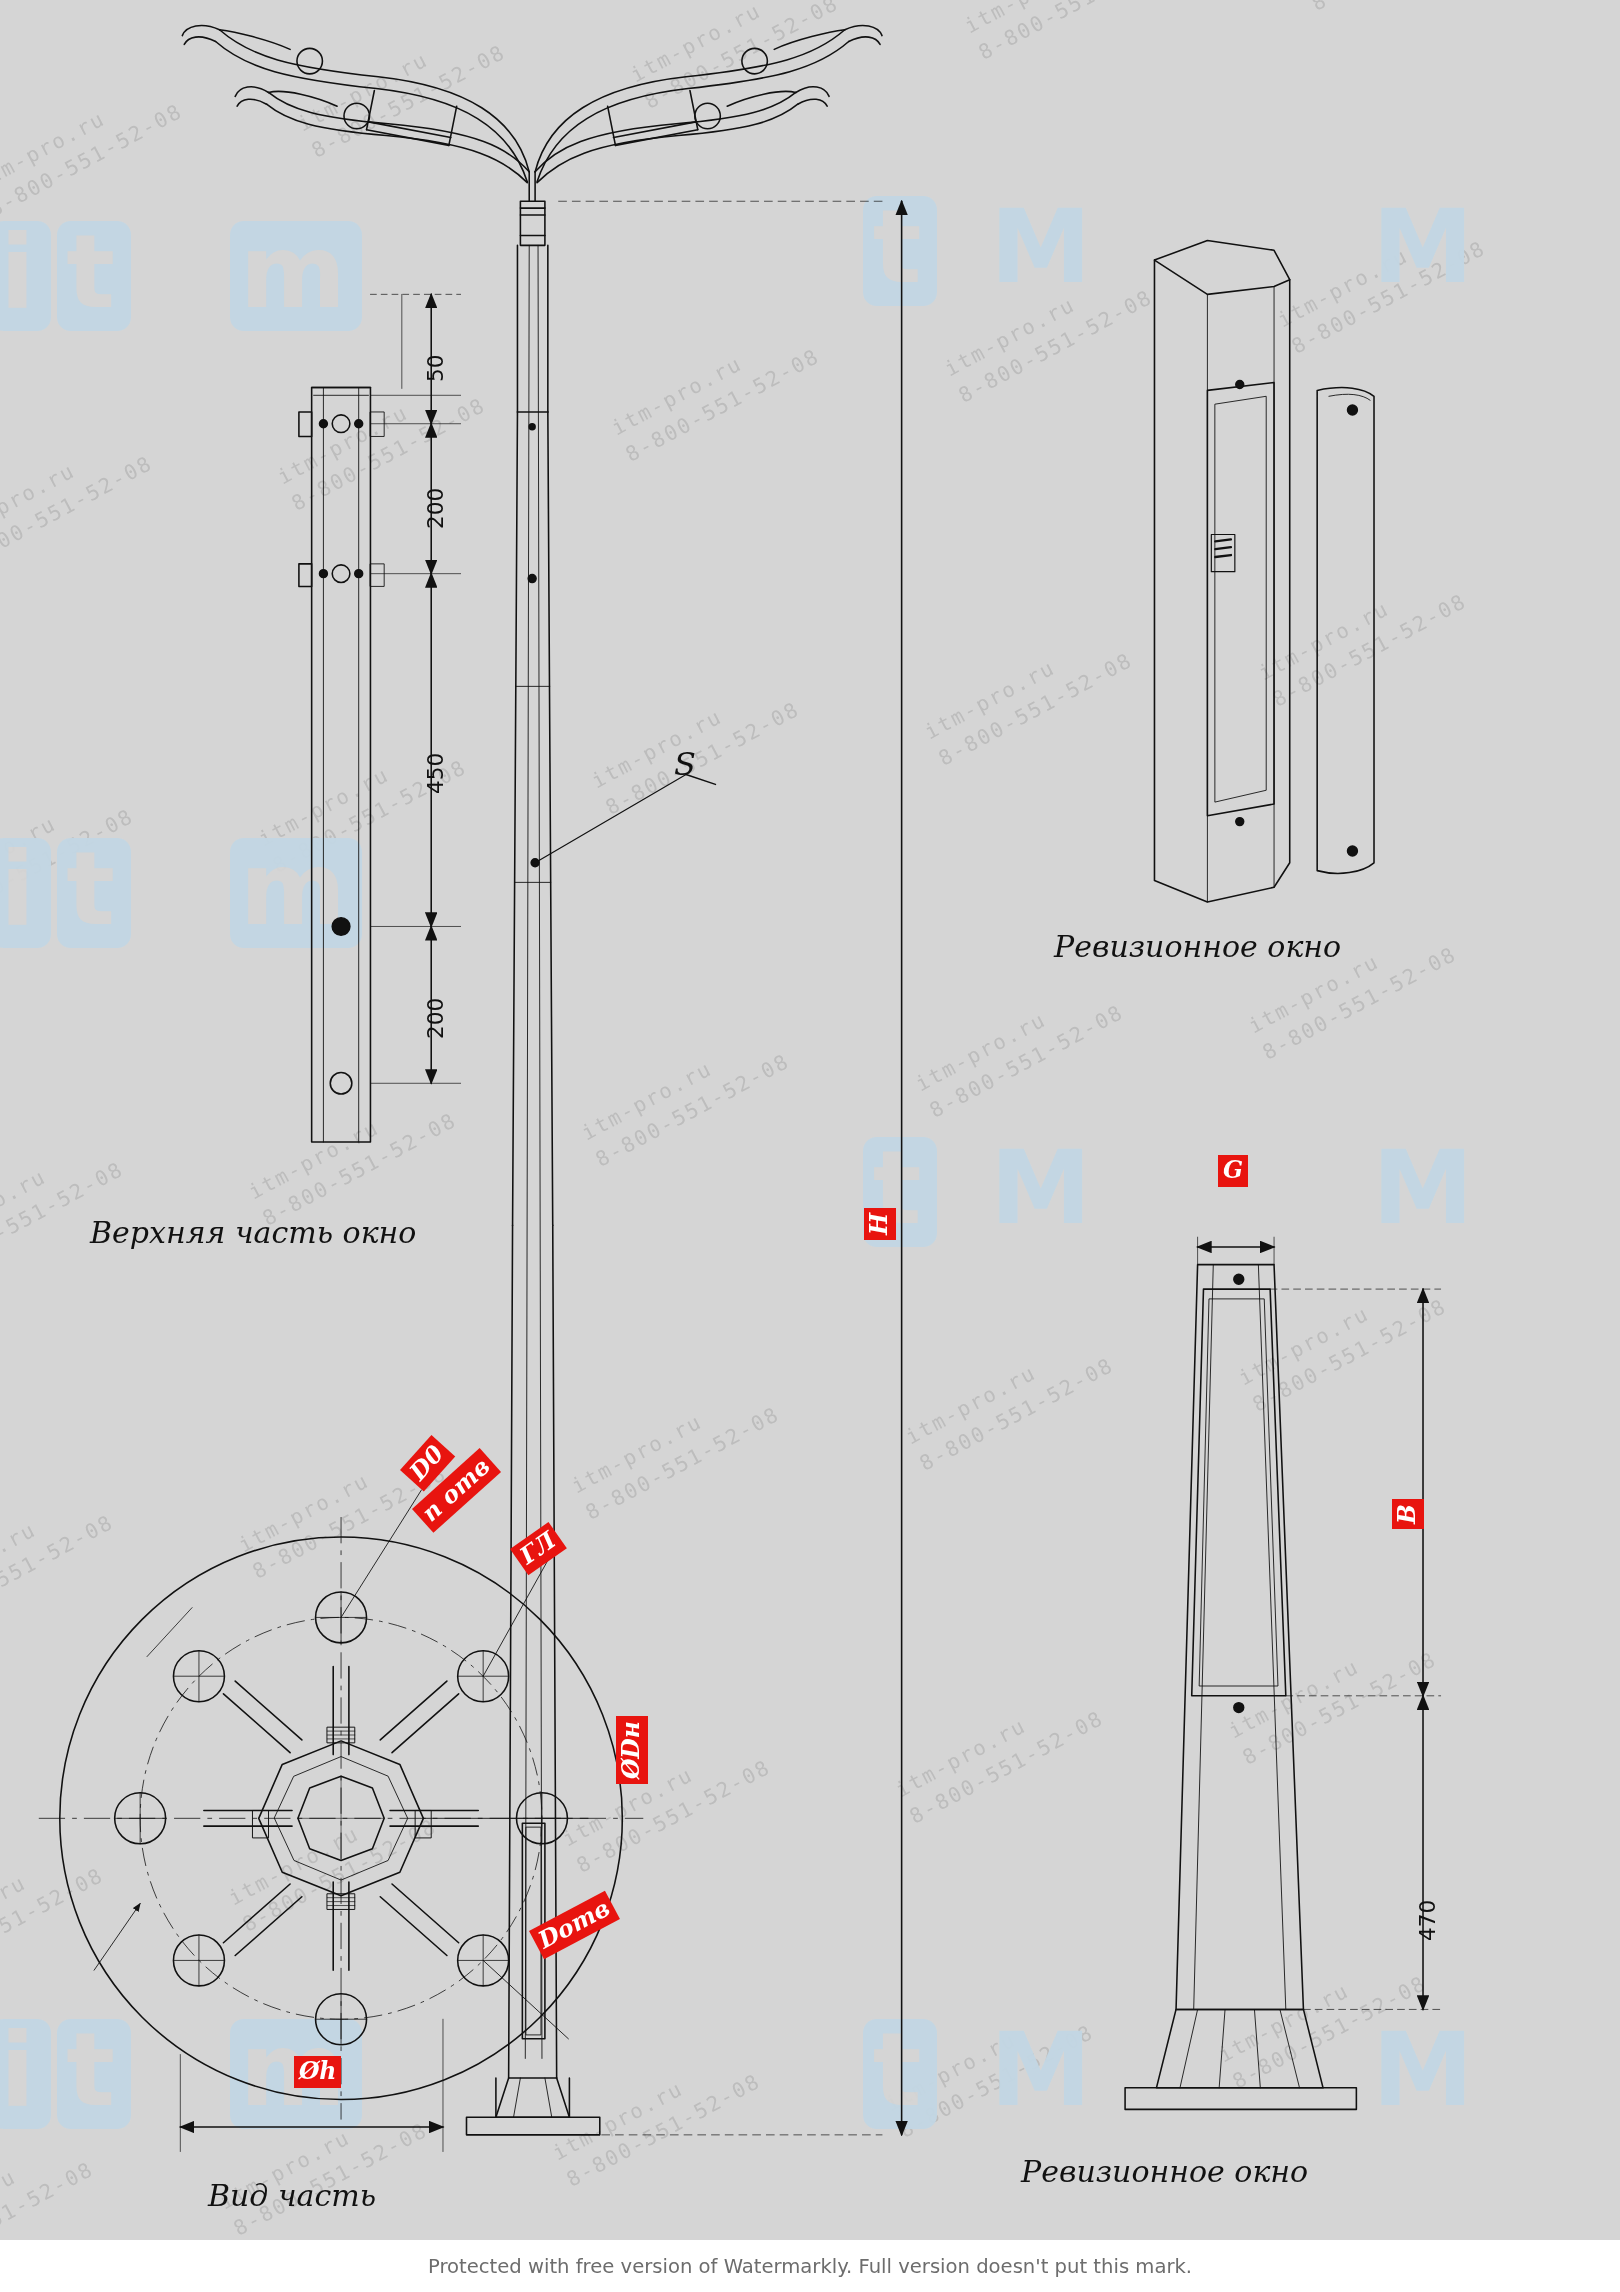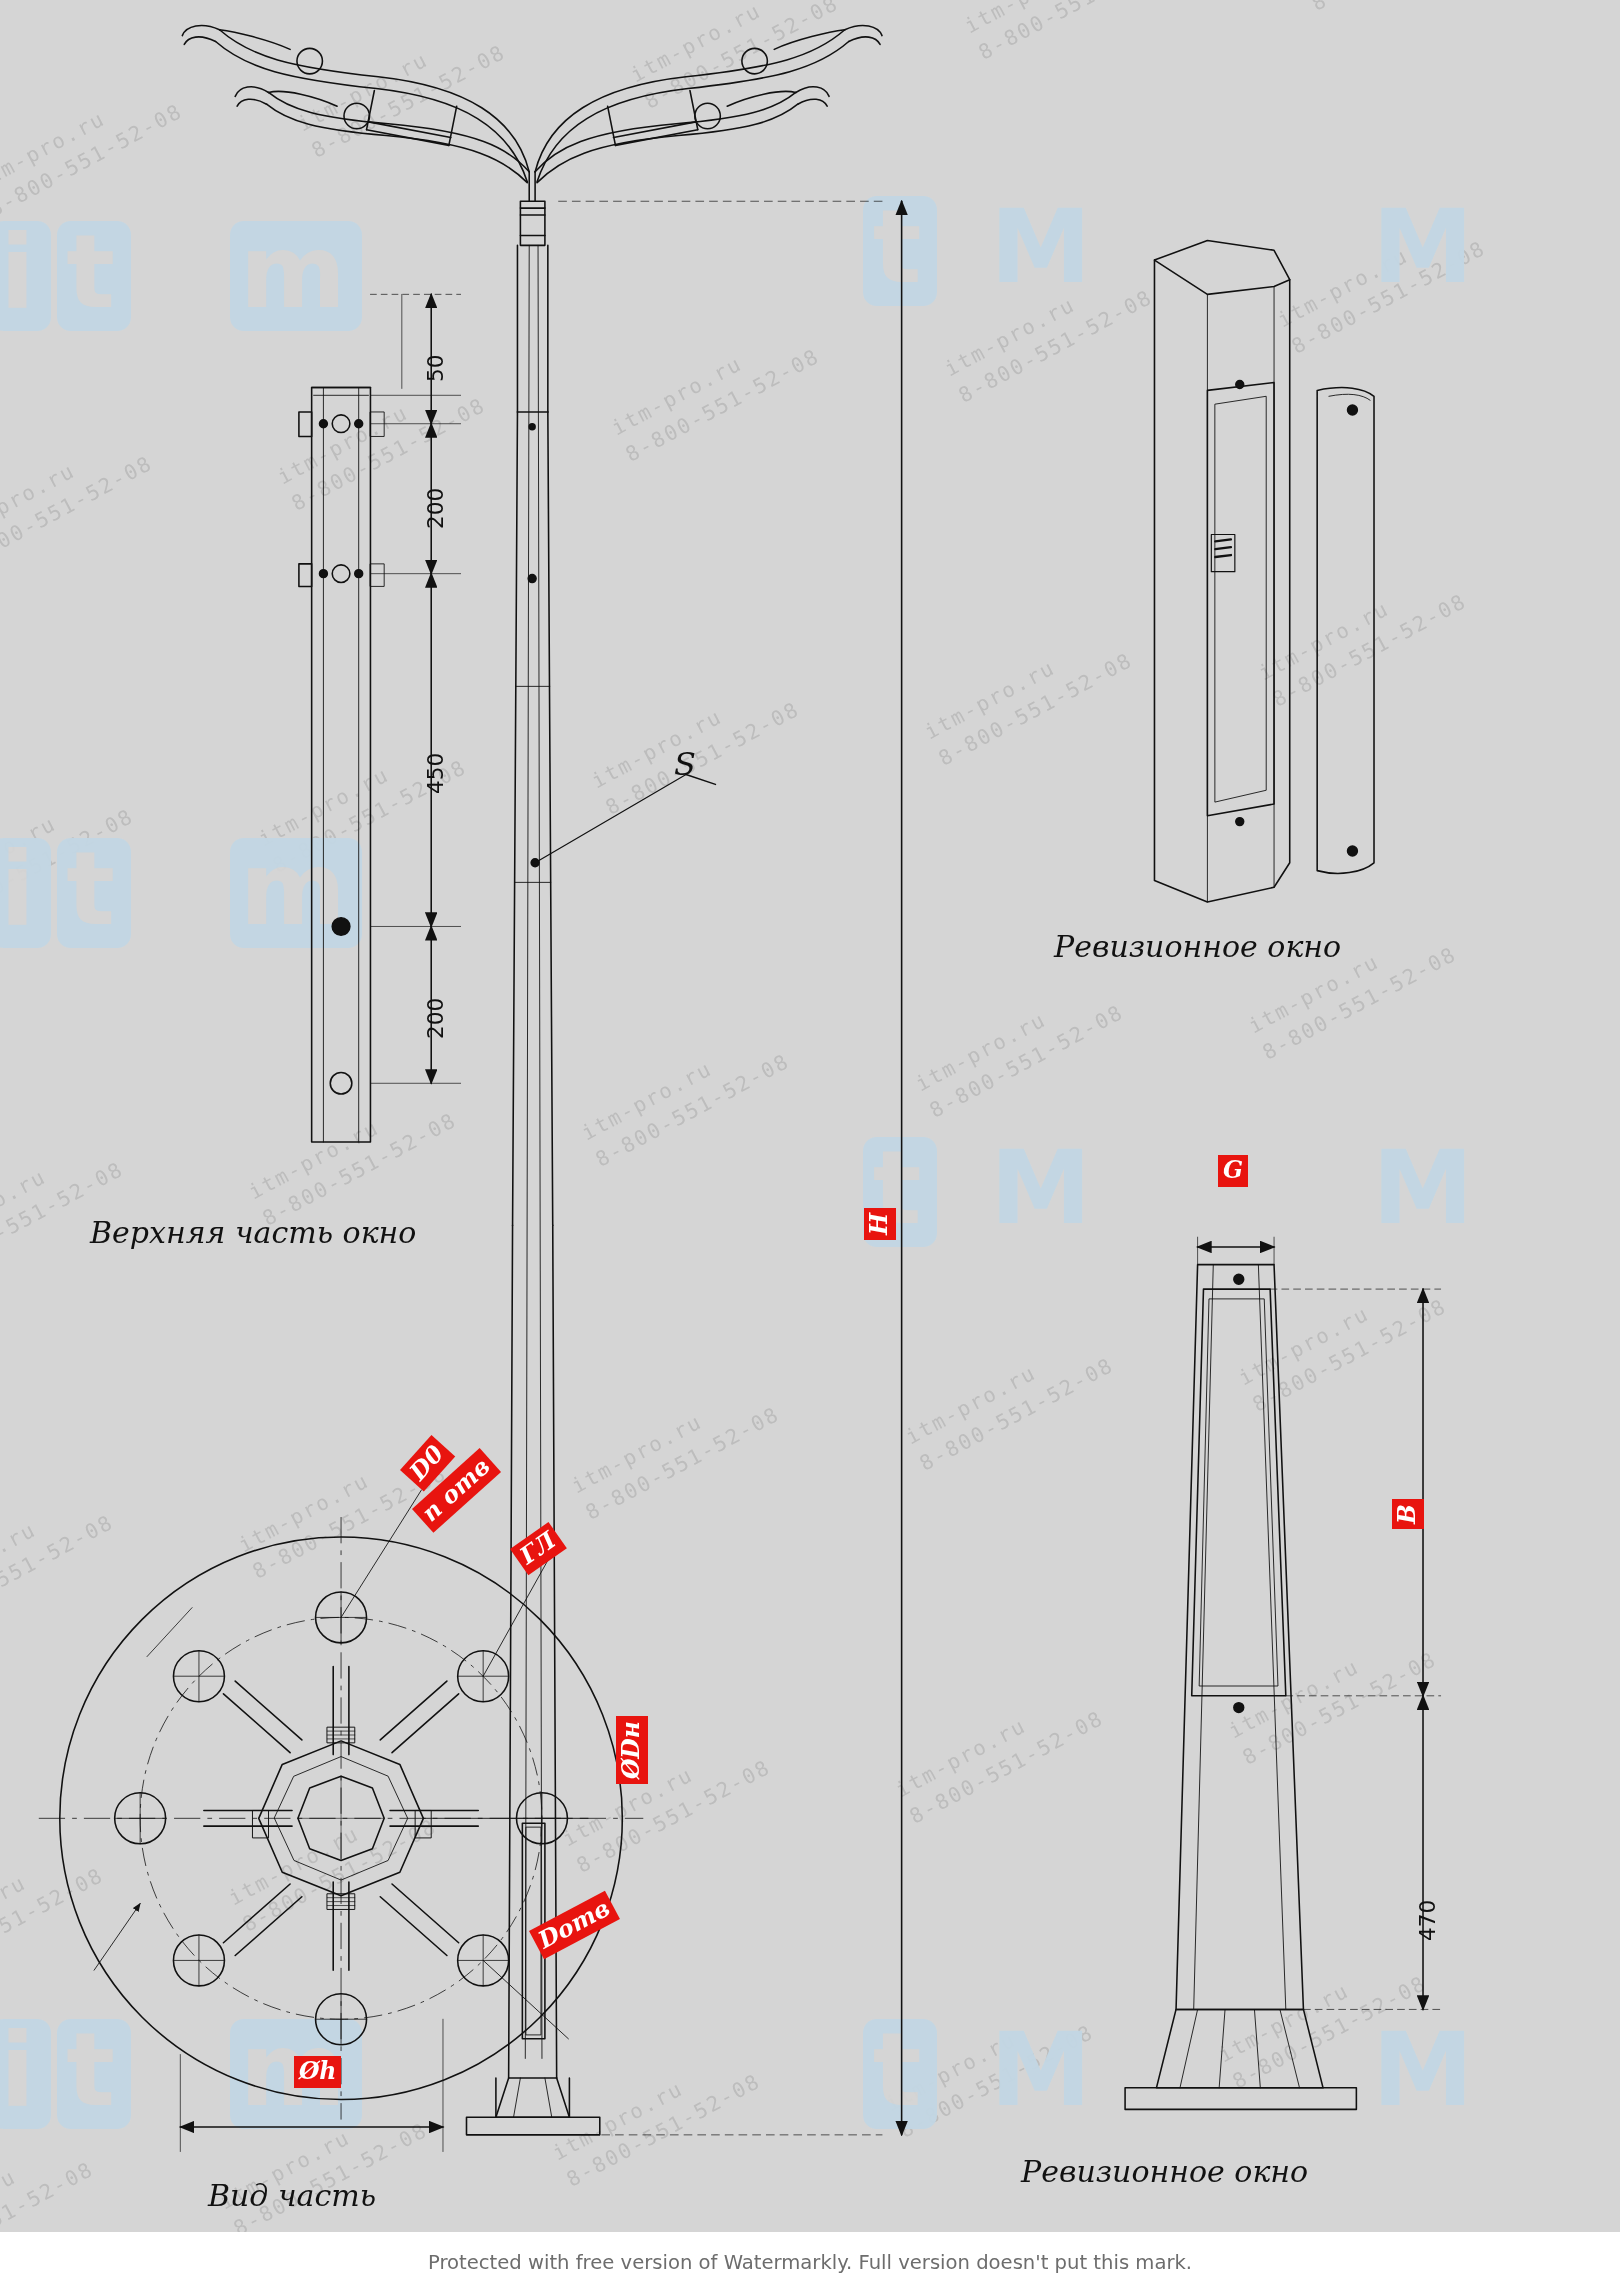--- a/index.html
+++ b/index.html
@@ -107,21 +107,21 @@
     font-family: "DejaVu Serif", serif;
     font-style: italic;
     font-size: 32px;
     color: #111;
   }
   #footer {
     position: absolute;
     left: 0;
     right: 0;
     bottom: 0;
-    height: 61px;
+    height: 53px;
     background: #ffffff;
     color: #6d6d6d;
     font-family: "DejaVu Sans", sans-serif;
     font-size: 19.6px;
     display: flex;
     align-items: center;
     justify-content: center;
     z-index: 40;
   }
 </style>

